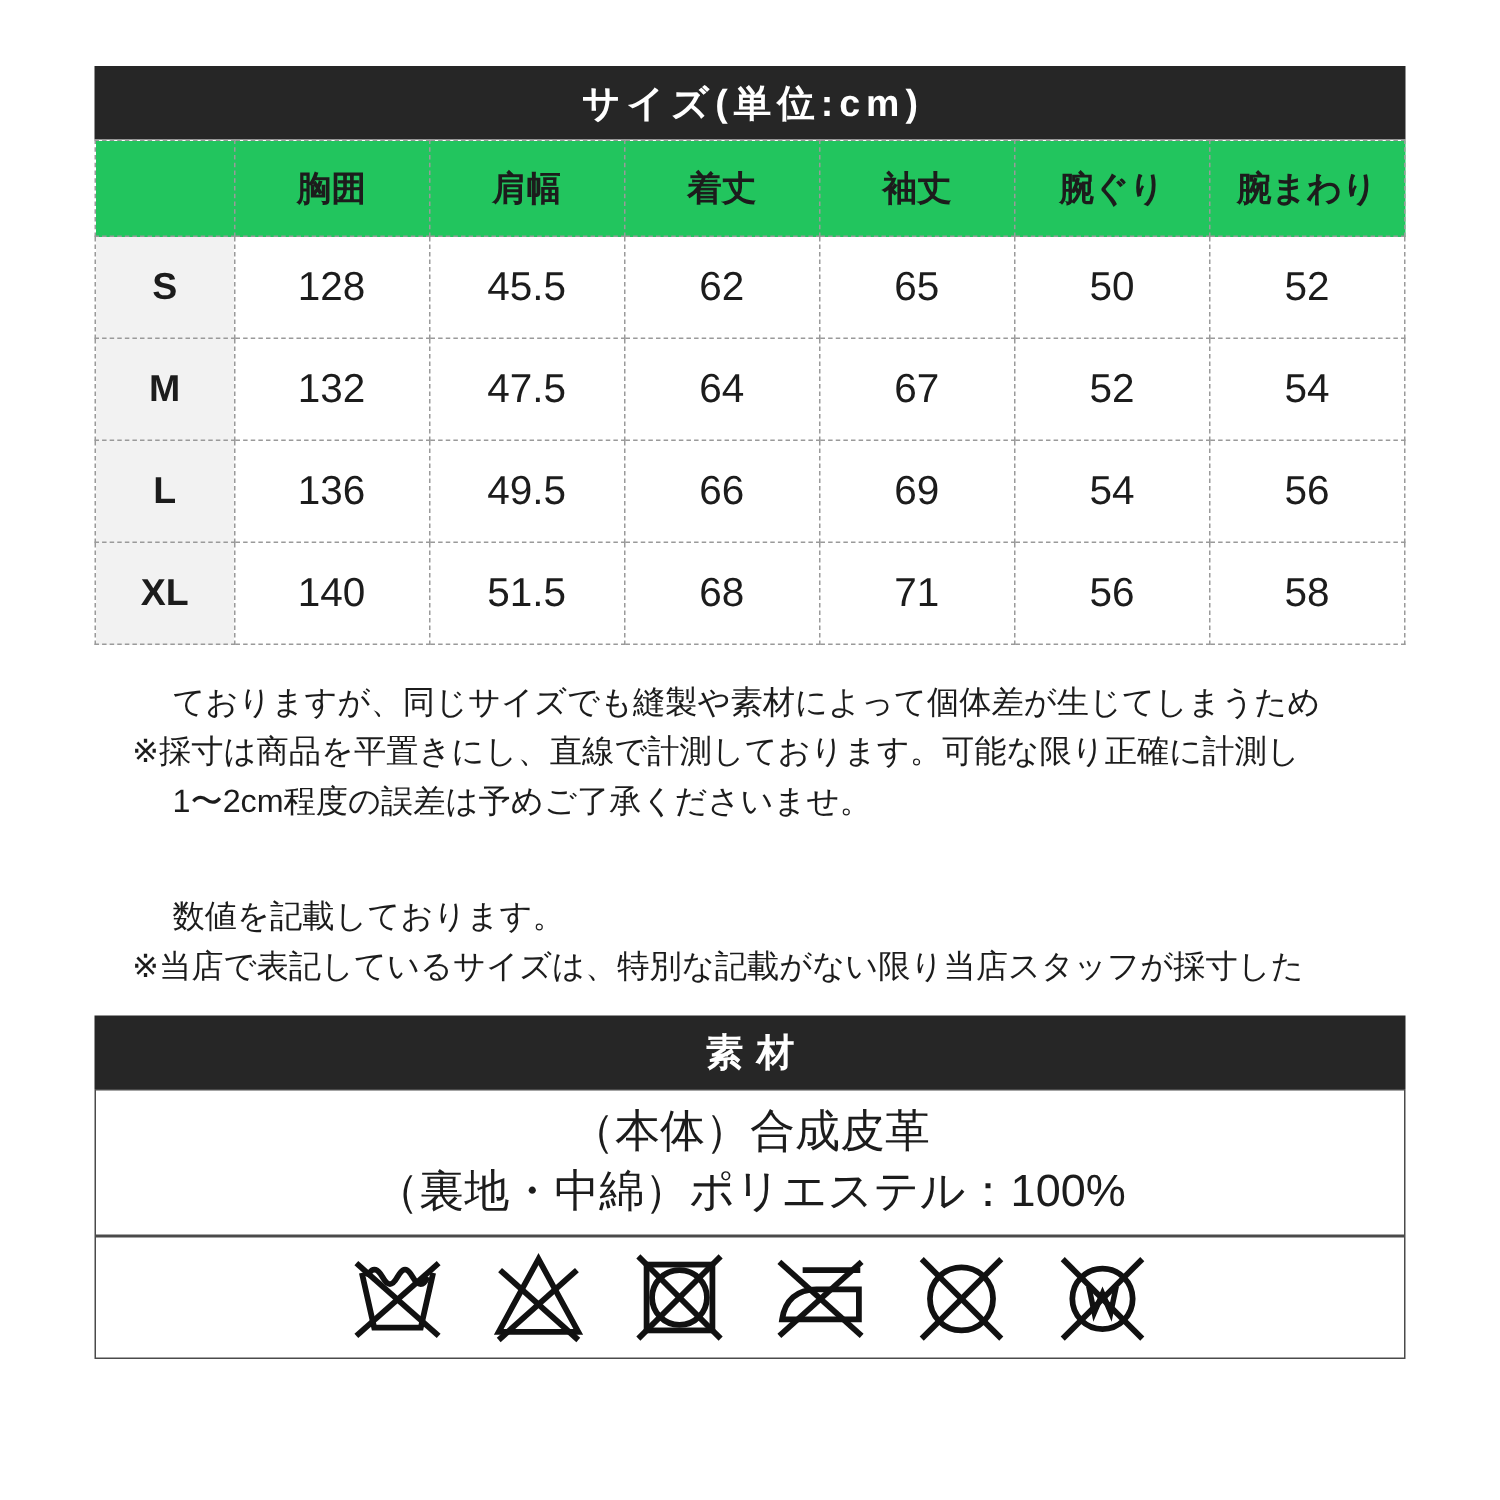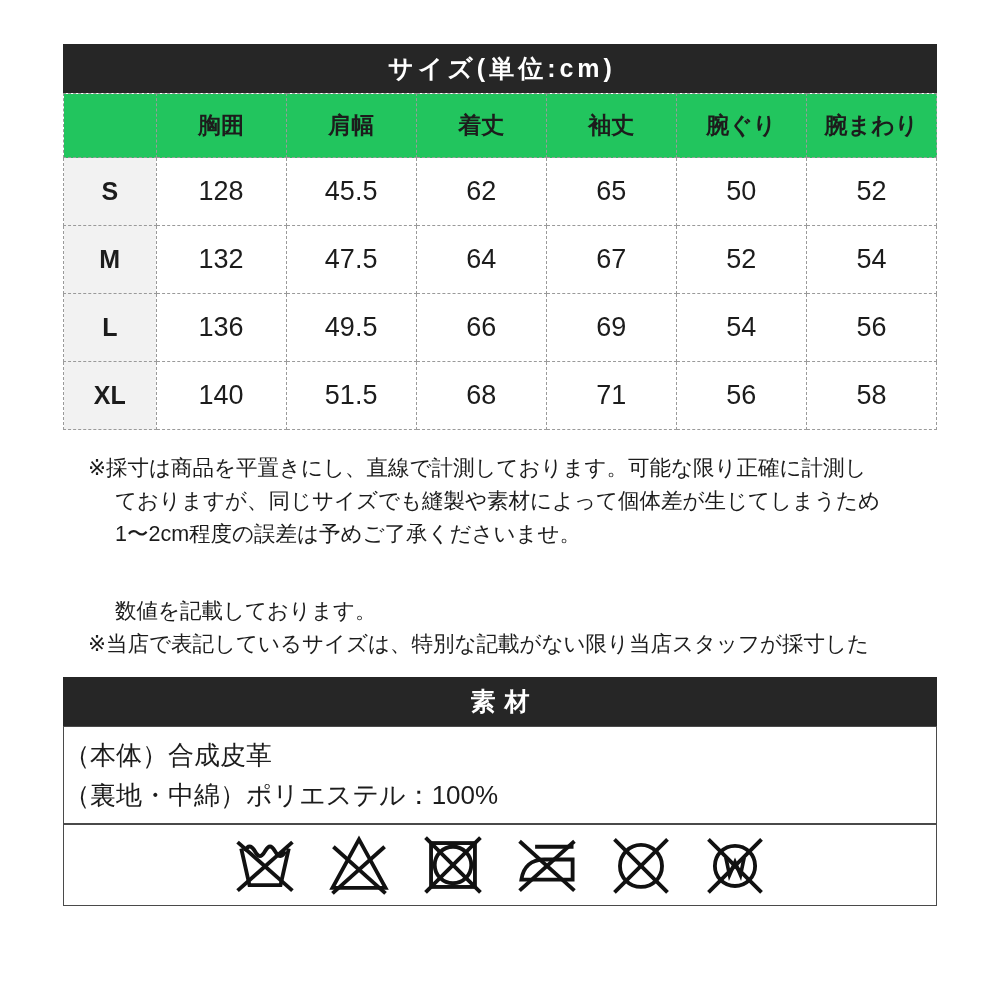--- a/index.html
+++ b/index.html
@@ -41,22 +41,22 @@
 
   
   .note{margin-top:22px;padding-left:25px;font-size:21.5px;line-height:33px;color:#1c1c1c;}
   .note .cont{padding-left:27px;}
   .note.second{margin-top:44px;}
 
   
   .content-box{border:1px solid #4a4a4a;background:#ffffff;}
   .material-box{
     height:96px;display:flex;flex-direction:column;
-    justify-content:center;
-    font-size:26px;line-height:40px;
+    justify-content:center;text-align:center;
+    font-size:30px;line-height:40px;
   }
   .icons-box{
     height:80px;display:flex;align-items:center;justify-content:center;gap:30px;
   }
   .laundry-icon{display:block;}
   .laundry-icon svg{display:block;stroke:#111111;fill:none;stroke-width:4.2;}
 </style>
 </head>
 <body>
 
@@ -121,22 +121,22 @@
         <td>51.5</td>
         <td>68</td>
         <td>71</td>
         <td>56</td>
         <td>58</td>
       </tr>
     </tbody>
   </table>
 
   <div class="note">
+    <div class="note-line cont">ておりますが、同じサイズでも縫製や素材によって個体差が生じてしまうため</div>
     <div class="note-line">※採寸は商品を平置きにし、直線で計測しております。可能な限り正確に計測し</div>
-    <div class="note-line cont">ておりますが、同じサイズでも縫製や素材によって個体差が生じてしまうため</div>
     <div class="note-line cont">1〜2cm程度の誤差は予めご了承くださいませ。</div>
   </div>
 
   <div class="note second">
     <div class="note-line cont">数値を記載しております。</div>
     <div class="note-line">※当店で表記しているサイズは、特別な記載がない限り当店スタッフが採寸した</div>
   </div>
 
   <div class="bar spaced mt22">
     <span class="bar-title">素材</span>

